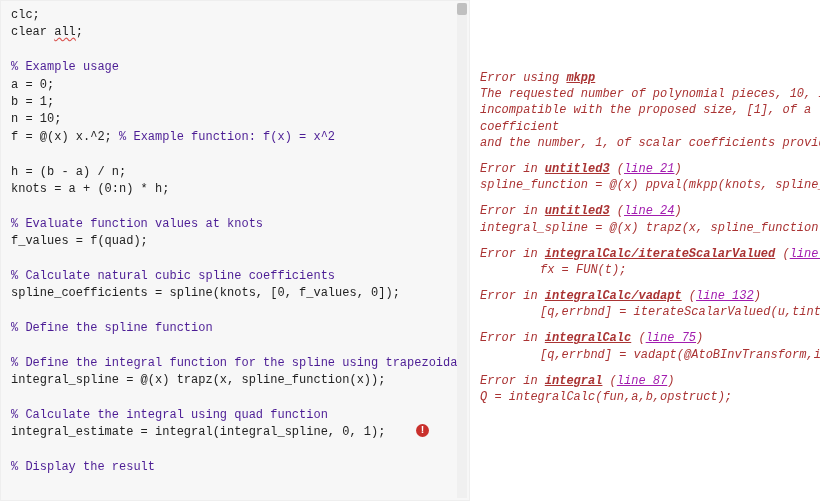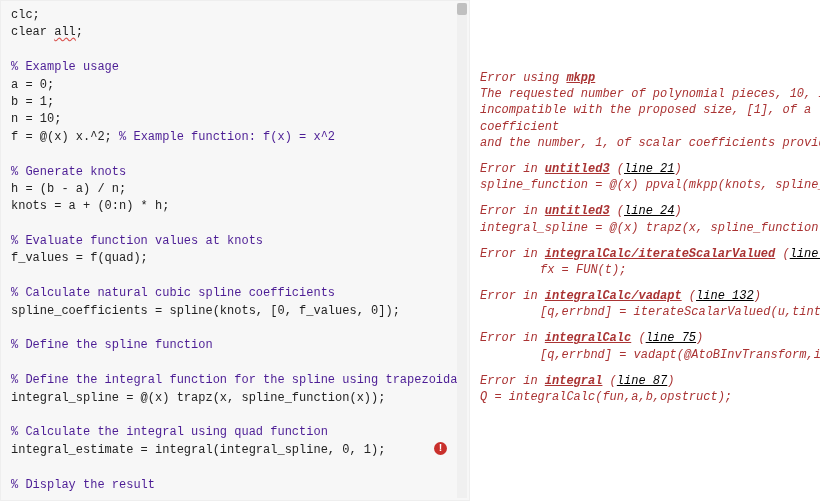--- a/index.html
+++ b/index.html
@@ -10,21 +10,21 @@
     display: flex;
     width: 824px;
     height: 501px;
     overflow: hidden;
   }
   .editor-pane {
     width: 470px;
     height: 100%;
     background: #f7f7f7;
     border: 1px solid #eee;
-    padding: 6px 2px 6px 10px;
+    padding: 6px 20px 6px 10px;
     overflow: hidden;
     position: relative;
   }
   .editor-pane .scrollbar {
     position: absolute;
     right: 2px;
     top: 2px;
     width: 10px;
     height: calc(100% - 4px);
     background: #f0f0f0;
@@ -62,41 +62,40 @@
     height: 100%;
     padding: 70px 4px 8px 10px;
     overflow: hidden;
     background: #fff;
     color: #a33;
     font-style: italic;
   }
   .console-pane .block { margin-bottom: 10px; line-height: 1.35; }
   .console-pane .indent { padding-left: 60px; display:block; }
   .clink { font-weight: bold; text-decoration: underline; color: #a33; }
-  .clink2 { text-decoration: underline; color: #000000; }
+  .clink2 { text-decoration: underline; color: #a21caf; }
   .nowrap { white-space: nowrap; overflow: hidden; }
 </style>
 </head>
 <body>
 
 <div class="editor-pane">
   <div class="scrollbar">
       <span class="thumb"></span>
     </div>
 
   <div class="code-line">clc;</div>
   <div class="code-line"><span>clear </span><span class="wavy">all</span><span>;</span></div>
   <div class="code-line">&nbsp;</div>
   <div class="code-line com">% Example usage</div>
   <div class="code-line">a = 0;</div>
   <div class="code-line">b = 1;</div>
   <div class="code-line">n = 10;</div>
   <div class="code-line"><span>f = @(x) x.^2; </span><span class="com">% Example function: f(x) = x^2</span></div>
   <div class="code-line">&nbsp;</div>
-  <div class="code-line com">% Generate knots</div>
   <div class="code-line">h = (b - a) / n;</div>
   <div class="code-line">knots = a + (0:n) * h;</div>
   <div class="code-line">&nbsp;</div>
   <div class="code-line com">% Evaluate function values at knots</div>
   <div class="code-line">f_values = f(quad);</div>
   <div class="code-line">&nbsp;</div>
   <div class="code-line com">% Calculate natural cubic spline coefficients</div>
   <div class="code-line">spline_coefficients = spline(knots, [0, f_values, 0]);</div>
   <div class="code-line">&nbsp;</div>
   <div class="code-line com">% Define the spline function</div>

